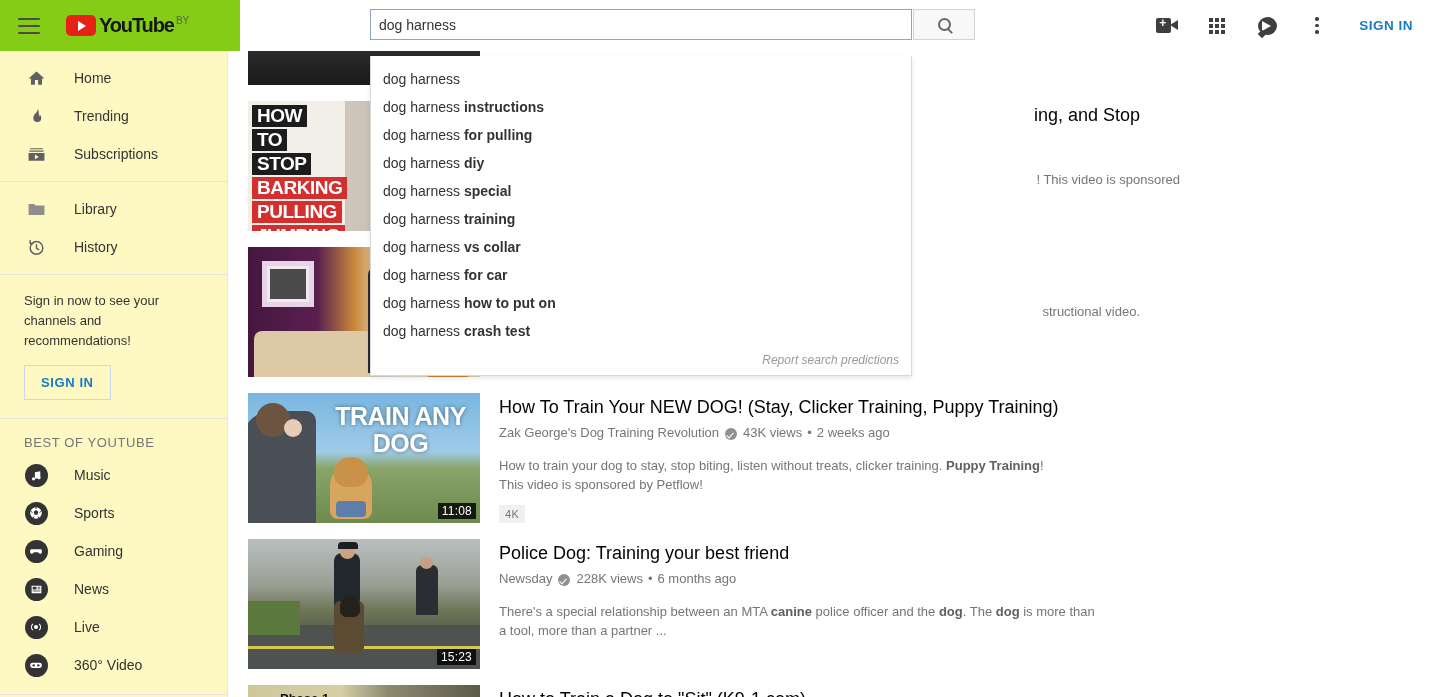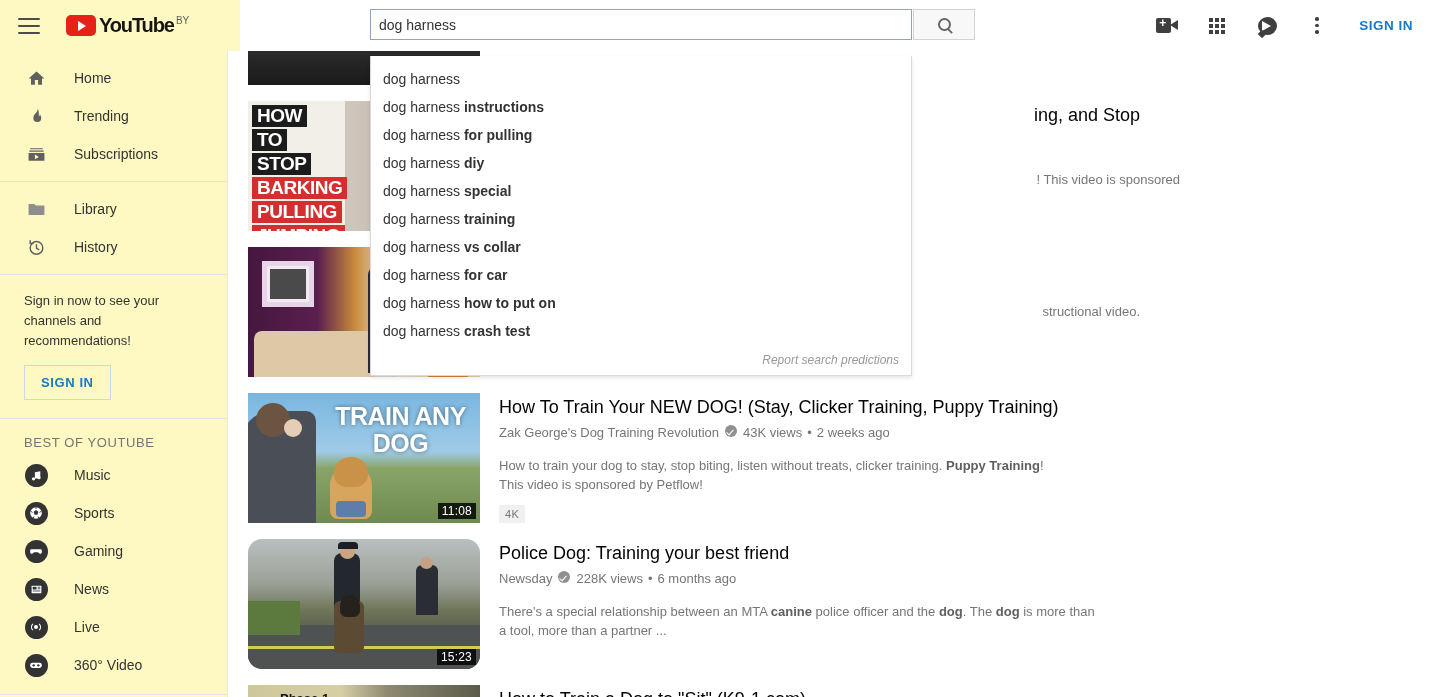--- a/index.html
+++ b/index.html
@@ -16,21 +16,21 @@
   #header {
     position: absolute; top: 0; left: 0;
     width: 1429px; height: 51px;
     background: #fff;
     z-index: 40;
     display: flex; align-items: center;
   }
   #header-left {
     display: flex; align-items: center;
     width: 240px; height: 51px; padding-left: 18px;
-    background: #fef9c3;
+    background: #84cc16;
   }
   .hamburger { width: 22px; height: 16px; display: flex; flex-direction: column; justify-content: space-between; cursor: pointer; }
   .hamburger span { display: block; height: 2px; background: #4b4b4b; border-radius: 1px; }
   #logo-wrap { display: flex; align-items: flex-start; margin-left: 26px; cursor: pointer; }
   .yt-play {
     width: 30px; height: 21px; background: #e62117; border-radius: 5px;
     display: flex; align-items: center; justify-content: center;
   }
   .yt-play .tri {
     width: 0; height: 0;
@@ -149,21 +149,21 @@
     position: absolute; right: 4px; bottom: 4px;
     background: rgba(0,0,0,.82); color: #fff;
     font-size: 12px; padding: 1px 4px; font-weight: normal;
     letter-spacing: .2px;
   }
   .meta { padding-left: 19px; padding-top: 2px; max-width: 600px; }
   .vtitle {
     font-size: 18px; color: #030303; line-height: 24px;
     font-weight: normal; cursor: pointer;
   }
-  .vsub { font-size: 13px; color: #767676; margin-top: 6px; display: flex; align-items: flex-start; flex-wrap: wrap; }
+  .vsub { font-size: 13px; color: #767676; margin-top: 6px; display: flex; align-items: flex-end; flex-wrap: wrap; }
   .chan { cursor: pointer; }
   .verified {
     display: inline-block; width: 12px; height: 12px; border-radius: 50%;
     background: #909090; margin: 0 6px; position: relative; flex: 0 0 12px;
   }
   .verified:after {
     content: ""; position: absolute; left: 3px; top: 2.5px;
     width: 3px; height: 6px; border: solid #fff; border-width: 0 1.5px 1.5px 0;
     transform: rotate(42deg);
   }
@@ -172,21 +172,21 @@
   .badge {
     display: inline-block; margin-top: 11px;
     background: #f0f0f0; color: #767676;
     font-size: 11px; padding: 3px 6px; letter-spacing: .4px;
   }
 
   
   .th-howto { background: linear-gradient(to right, #f2efe9 0%, #f2efe9 42%, #cfc6bd 42%, #b9ab9c 100%); }
   .th-purple { background: linear-gradient(to right, #45173f 0%, #5a1f4f 30%, #c98a3c 46%, #e8ddc8 60%, #ddd0b6 100%); }
   .th-train { background: linear-gradient(to bottom, #79b6e0 0%, #9fcbe8 45%, #8aa468 58%, #6e8a4e 100%); }
-  .th-police { background: linear-gradient(to bottom, #b9bfc0 0%, #9a9f95 35%, #6e7558 55%, #57594f 75%, #3d3f3a 100%); border-radius: 14px; }
+  .th-police { background: linear-gradient(to bottom, #b9bfc0 0%, #9a9f95 35%, #6e7558 55%, #57594f 75%, #3d3f3a 100%); }
   .th-partial { background: linear-gradient(to right, #cfc79c 0%, #d6cfa6 40%, #8d8a71 60%, #5c5a4a 100%); }
   .th-top { background: linear-gradient(to bottom, #6f6f6f 0%, #3a3a3a 50%, #1a1a1a 100%); }
 
   .howto-stack { position: absolute; left: 4px; top: 4px; width: 122px; }
   .howto-line { font-weight: bold; color: #fff; font-size: 19px; line-height: 22px; padding: 0 5px; display: inline-block; margin-bottom: 2px; letter-spacing: -.5px; }
   .hl-dark { background: #1c1c1c; }
   .hl-red { background: #d32f2f; }
 
   .train-txt {
     position: absolute; left: 65px; top: 10px; width: 175px;

